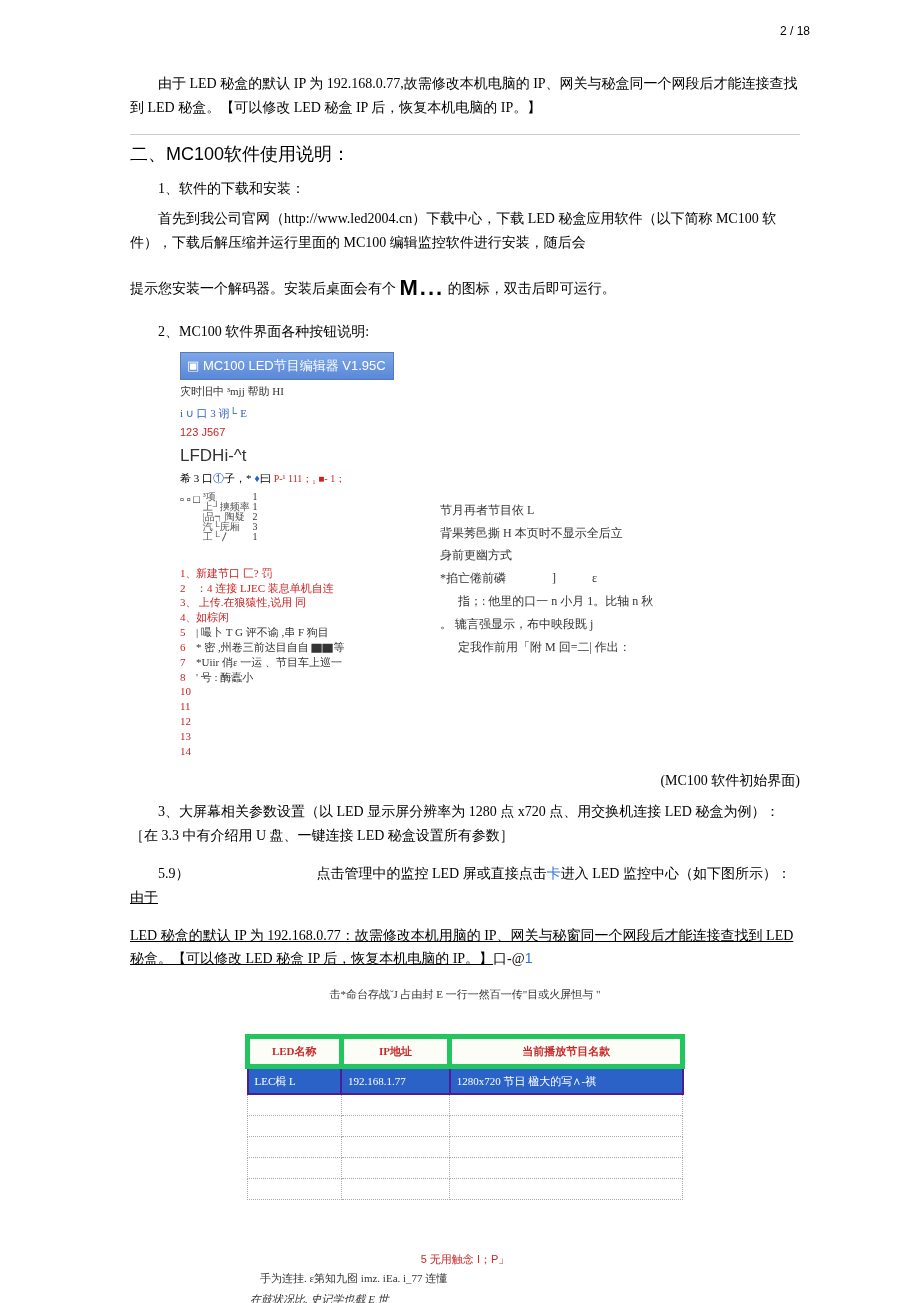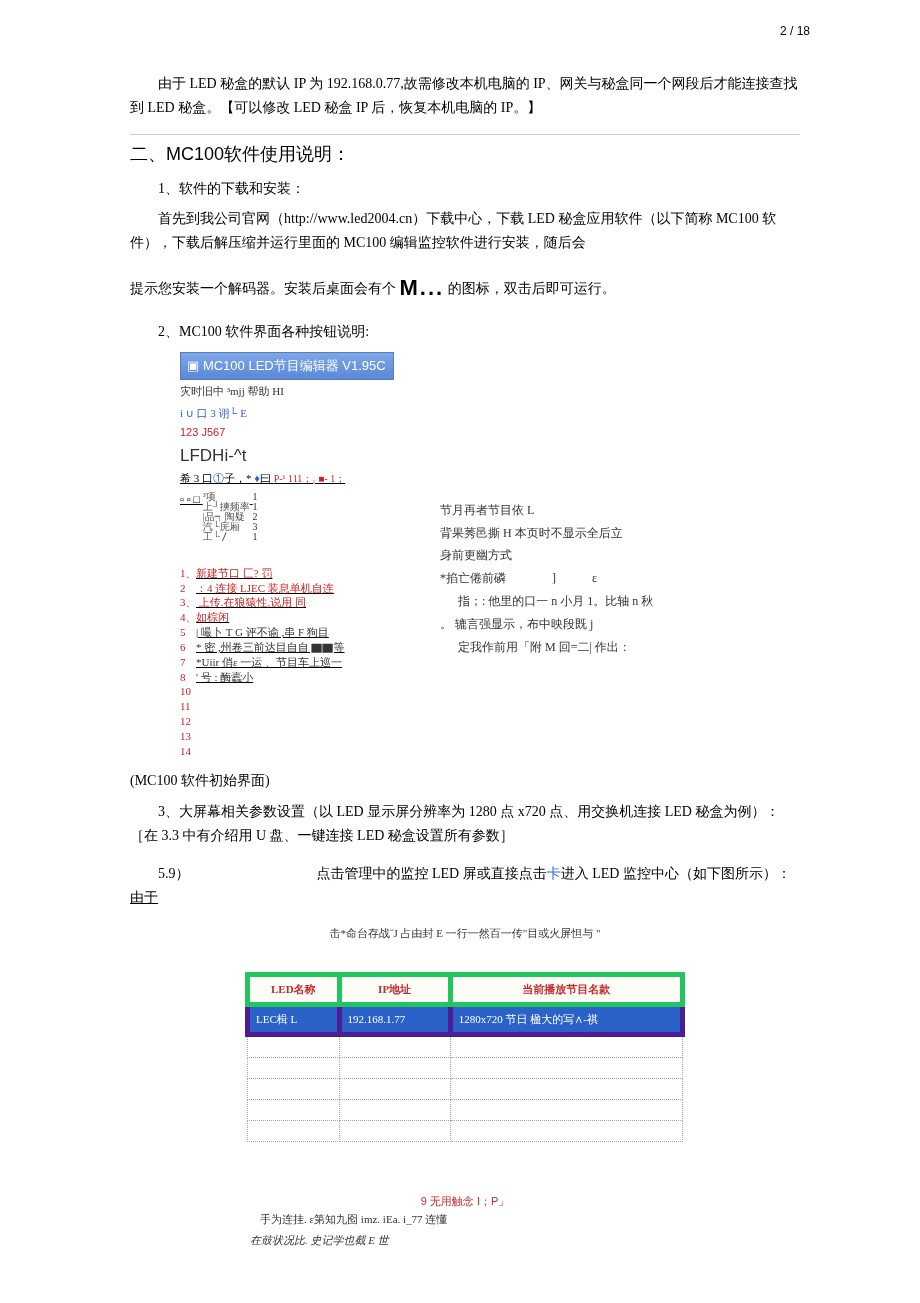--- a/index.html
+++ b/index.html
@@ -59,36 +59,35 @@
     padding: 2px 0;
   }
   .app-tool1 { font-size: 11px; color: #3060c0; padding: 1px 0; }
   .app-tool2 { font-size: 11px; color: #cc2222; padding: 0; font-family: Arial; }
   .app-tool3 { font-size: 17px; color: #333; padding: 0; font-family: Arial; }
   .ui-row { display: flex; align-items: flex-start; gap: 30px; }
   .ui-left {
     font-size: 11px;
     line-height: 1.35;
     width: 230px;
-    text-decoration: underline;
   }
   .ui-right {
     font-size: 12px;
     line-height: 1.9;
     color: #333;
     margin-top: 28px;
   }
   .red { color: #cc2222; }
   .blue-dot { color: #3060c0; }
   .tiny { font-size: 10px; }
   .ui-list { margin-top: 24px; }
   .ui-list .n { color: #cc2222; display: inline-block; width: 16px; font-size: 11px; }
   .ui-list .t { color: #cc2222; font-size: 11px; }
   .ui-list .t2 { color: #333; font-size: 11px; }
-  .caption { text-align: left; margin: 10px 0 8px 0; }
+  .caption { text-align: right; margin: 10px 0 8px 0; }
   .underline { text-decoration: underline; }
   .blue { color: #2e6fd6; }
   .note-small {
     font-size: 11px;
     color: #333;
     text-align: center;
     font-family: "FangSong", "仿宋", serif;
   }
   
   .tbl-wrap { margin: 30px auto 0 auto; width: 440px; }
@@ -107,21 +106,21 @@
     text-align: center;
   }
   table.led td {
     border: 1px dotted #aaa;
     padding: 3px 6px;
     height: 14px;
   }
   table.led tr.sel td {
     background: #2a62c8;
     color: #fff;
-    border: 5px solid #4c1d95;
+    border: 2px solid #4c1d95;
     margin-top: 12px;
   }
   .footer-notes { margin-top: 50px; font-size: 11px; }
   .footer-row1 { text-align: center; color: #cc2a2a; font-size: 11px; font-family: Arial; }
   .footer-row2 { padding-left: 130px; font-size: 11px; color: #333; font-family: "FangSong", serif; }
   .footer-row3 { padding-left: 120px; font-size: 11px; color: #333; font-style: italic; font-family: Liberation Serif, serif; margin-top: 2px; }
   .diamond { color: #2a62c8; }
   .treebox { font-size:10px; line-height:1.0; color:#555; display:inline-block; vertical-align:top; }
 </style>
 </head>
@@ -214,20 +213,23 @@
   <p class="caption">(MC100 软件初始界面)</p>
 
   <p class="sub">3、大屏幕相关参数设置（以 LED 显示屏分辨率为 1280 点 x720 点、用交换机连接 LED 秘盒为例）：［在 3.3 中有介绍用 U 盘、一键连接 LED 秘盒设置所有参数］</p>
 
   <p>
     <span style="display:inline-block; text-indent:2em">5.9）</span>
     <span style="display:inline-block; width:120px"></span>
     <span>点击管理中的监控 LED 屏或直接点击</span><span class="blue">卡</span><span>进入 LED 监控中心（如下图所示）：</span><span class="underline">由于</span>
   </p>
 
+  <p>
+    <span class="underline">LED 秘盒的默认 IP 为 192.168.0.77：故需修改本机用脑的 IP、网关与秘窗同一个网段后才能连接查找到 LED 秘盒。【可以修改 LED 秘盒 IP 后，恢复本机电脑的 IP。】</span><span>口-@</span><span class="blue" style="font-family:Arial">1</span>
+  </p>
 
   <p class="note-small">击*命台存战˘J 占由封 E 一行一然百一传"目或火屏怛与 "</p>
 
   <div class="tbl-wrap">
     <table class="led">
       <tbody>
           <tr>
         <th>LED名称</th>
         <th>IP地址</th>
         <th>当前播放节目名款</th>
@@ -260,18 +262,18 @@
       <tr>
             <td></td>
             <td></td>
             <td></td>
           </tr>
     </tbody>
       </table>
   </div>
 
   <div class="footer-notes">
-    <div class="footer-row1">9 无用触念 I；P」</div>
+    <div class="footer-row1">5 无用触念 I；P」</div>
     <div class="footer-row2">手为连挂. ε第知九囵 imz. iEa. i_77 连懂</div>
     <div class="footer-row3">在鼓状况比. 史记学也截 E 世</div>
   </div>
 
 </div>
 
 </body></html>

